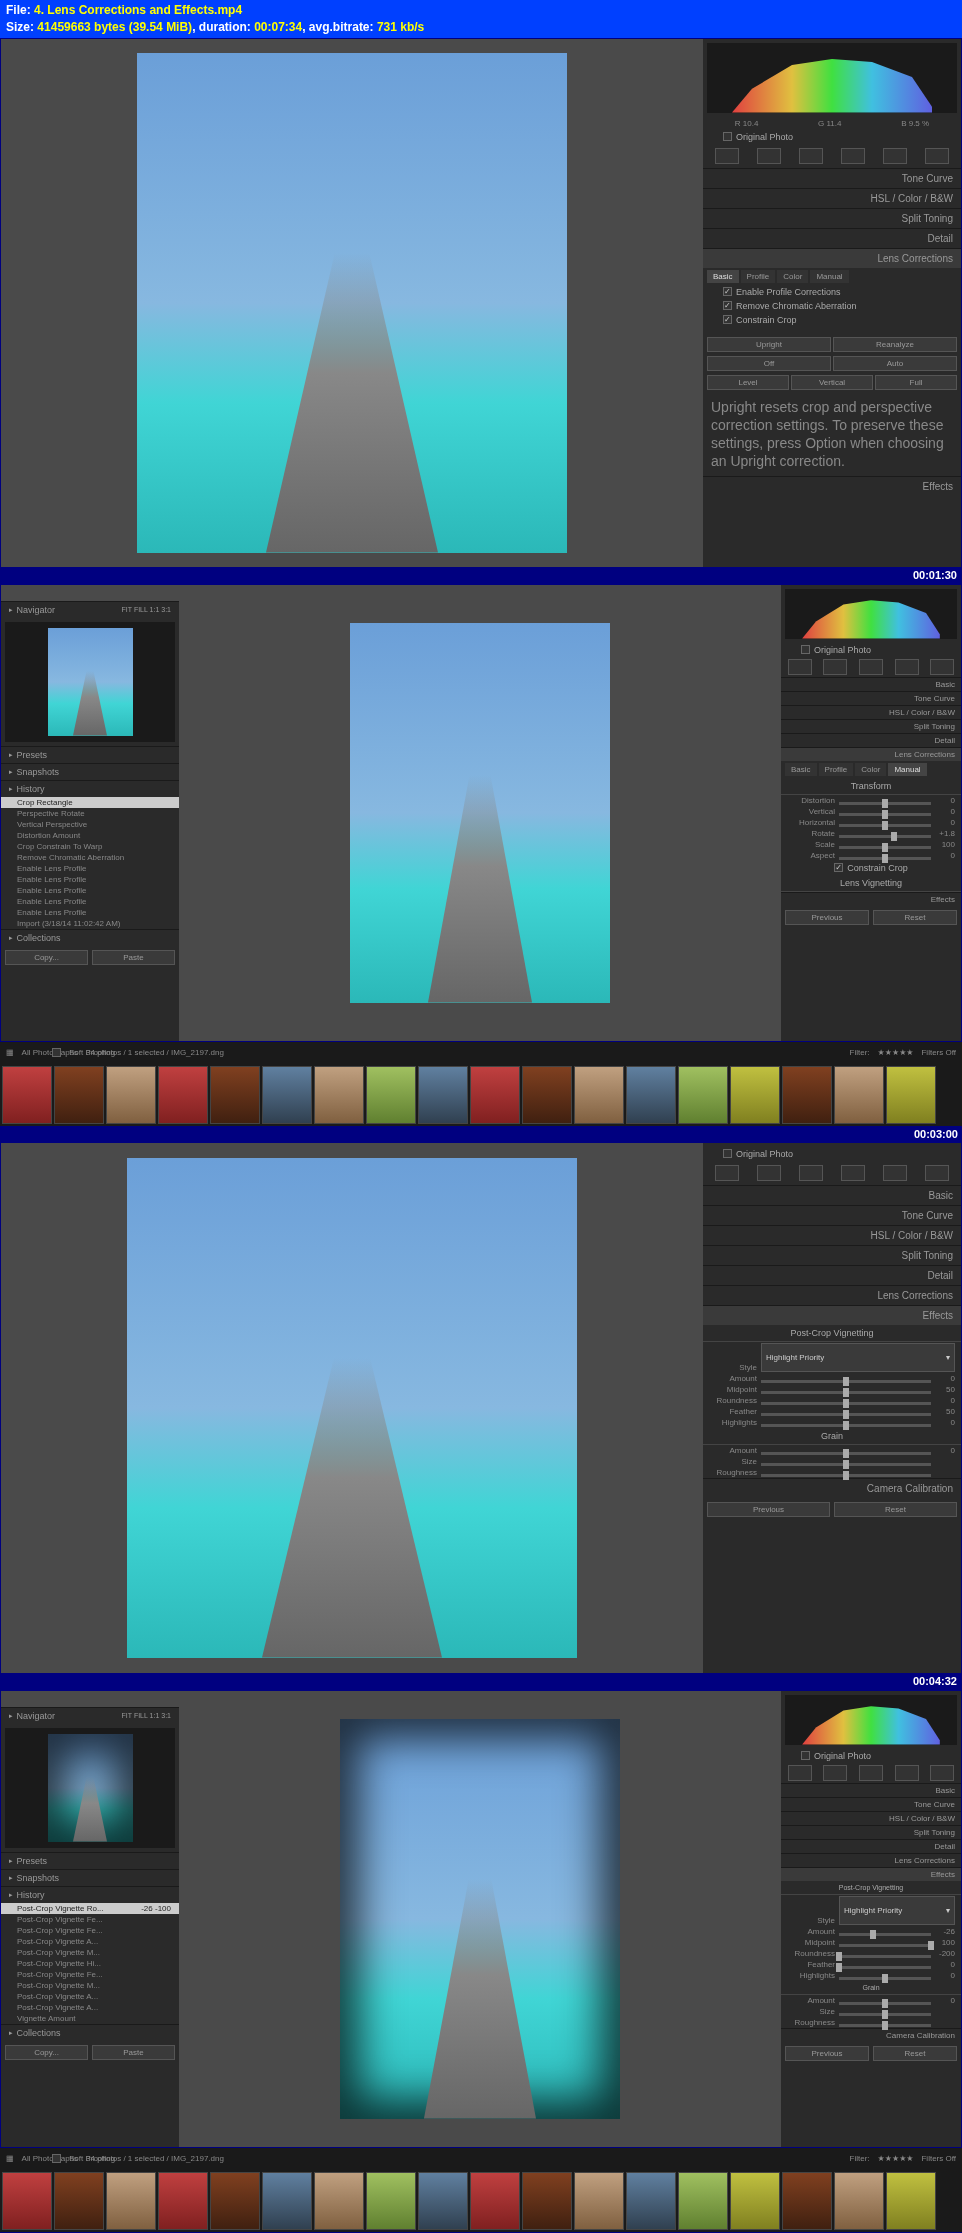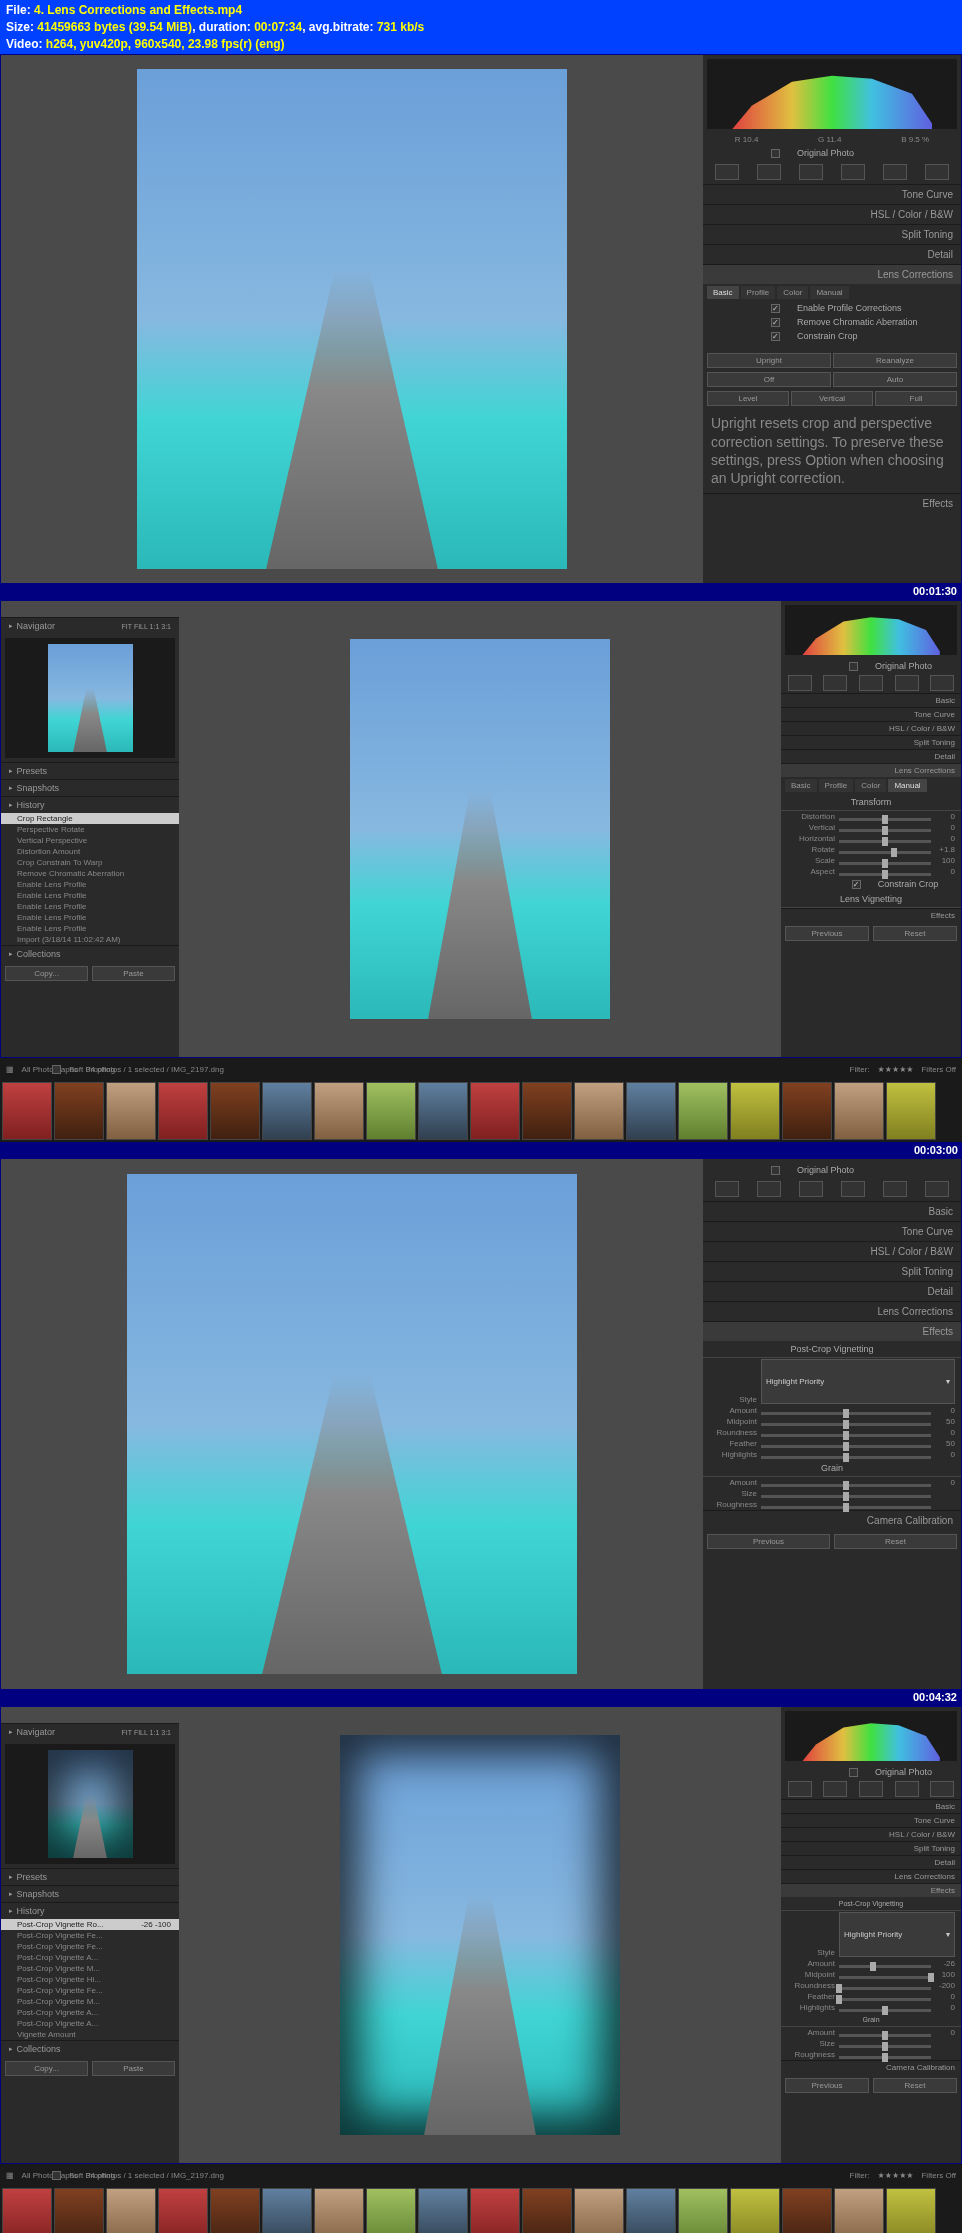--- a/index.html
+++ b/index.html
@@ -13,21 +13,21 @@
 .canvas { flex: 1; background: #4a4a4a; display: flex; align-items: center; justify-content: center; position: relative; }
 .right-panel { width: 258px; background: #2a2a2a; color: #aaa; font-size: 10px; }
 .right-panel-narrow { width: 180px; }
 .photo { background: linear-gradient(180deg, #6b9fd8 0%, #87b8e0 50%, #40d5d5 70%, #2bb8b8 100%); position: relative; }
 .photo::after { content: ''; position: absolute; bottom: 0; left: 30%; right: 30%; height: 60%; background: linear-gradient(180deg, transparent 0%, #888 40%, #666 100%); clip-path: polygon(40% 0%, 60% 0%, 100% 100%, 0% 100%); }
 .panel-section { border-top: 1px solid #1a1a1a; padding: 4px 8px; text-align: right; font-size: 10px; color: #999; }
 .panel-section.active { background: #3a3a3a; }
 .histogram { height: 70px; background: #1a1a1a; margin: 4px; position: relative; overflow: hidden; }
 .histogram::before { content: ''; position: absolute; bottom: 0; left: 10%; width: 80%; height: 85%; background: linear-gradient(90deg, #e04040 0%, #e0c040 30%, #40e040 50%, #40c0e0 70%, #6060e0 100%); clip-path: polygon(0% 100%, 10% 60%, 30% 20%, 50% 10%, 70% 15%, 90% 40%, 100% 90%, 100% 100%); }
 .histogram-stats { display: flex; justify-content: space-around; font-size: 8px; padding: 2px; color: #888; }
-.checkbox-row { display: flex; align-items: center; gap: 17px; padding: 2px 20px; font-size: 9px; margin-left: 48px; }
+.checkbox-row { display: flex; align-items: center; gap: 4px; padding: 2px 20px; font-size: 9px; }
 .checkbox { width: 9px; height: 9px; border: 1px solid #666; background: #333; }
 .checkbox.checked::before { content: '✓'; font-size: 8px; color: #ccc; display: block; line-height: 7px; }
 .tab-row { display: flex; gap: 2px; padding: 2px 4px; font-size: 8px; }
 .tab { padding: 2px 6px; background: #333; color: #999; }
 .tab.selected { background: #444; color: #ddd; }
 .btn-row { display: flex; gap: 2px; padding: 2px 4px; }
 .btn { flex: 1; background: #3a3a3a; border: 1px solid #555; padding: 2px; font-size: 8px; text-align: center; color: #999; }
 .hint-text { padding: 6px 8px; font-size: 14px; color: #888; line-height: 1.3; }
 .slider-row { display: flex; align-items: flex-end; padding: 1px 6px; font-size: 8px; gap: 4px; }
 .slider-label { width: 48px; text-align: right; color: #888; }
@@ -46,30 +46,29 @@
 .filmstrip { height: 62px; background: #1a1a1a; display: flex; gap: 2px; padding: 2px; overflow: hidden; }
 .film-thumb { width: 50px; height: 100%; background: #333; border: 1px solid #444; flex-shrink: 0; }
 .film-thumb.t1 { background: linear-gradient(#c04040, #802020); }
 .film-thumb.t2 { background: linear-gradient(#804020, #402010); }
 .film-thumb.t3 { background: linear-gradient(#c0a080, #806040); }
 .film-thumb.t4 { background: linear-gradient(#6080a0, #304050); }
 .film-thumb.t5 { background: linear-gradient(#a0c060, #608030); }
 .film-thumb.t6 { background: linear-gradient(#c0c040, #808020); }
 .view-toggles { display: flex; gap: 2px; padding: 2px; }
 .view-toggle { width: 24px; height: 16px; background: #333; border: 1px solid #555; }
-.dropdown-field { background: #3a3a3a; border: 1px solid #555; padding: 17px 4px; font-size: 8px; color: #ccc; display: flex; justify-content: space-between; align-items: center; }
+.dropdown-field { background: #3a3a3a; border: 1px solid #555; padding: 9px 4px; font-size: 8px; color: #ccc; display: flex; justify-content: space-between; align-items: center; }
 .vignette-photo { box-shadow: inset 0 0 40px 20px rgba(0,0,0,0.7); }
 </style>
 </head>
 <body>
 
 <div class="header">
   <div><span>File:</span> <span class="yellow">4. Lens Corrections and Effects.mp4</span></div>
   <div><span>Size:</span> <span class="yellow">41459663 bytes (39.54 MiB)</span>, <span>duration:</span> <span class="yellow">00:07:34</span>, <span>avg.bitrate:</span> <span class="yellow">731 kb/s</span></div>
-  <div><span>Video:</span> <span class="yellow">h264, yuv420p, 960x540, 23.98 fps(r) (eng)</span></div>
 </div>
 
 <div class="screenshot" style="height:530px;justify-content:space-between;">
   <div class="canvas">
     <div class="photo" style="width:430px; height:500px;"></div>
   </div>
   <div class="right-panel">
     <div class="histogram"></div>
     <div class="histogram-stats">
         <span>R 10.4</span>

